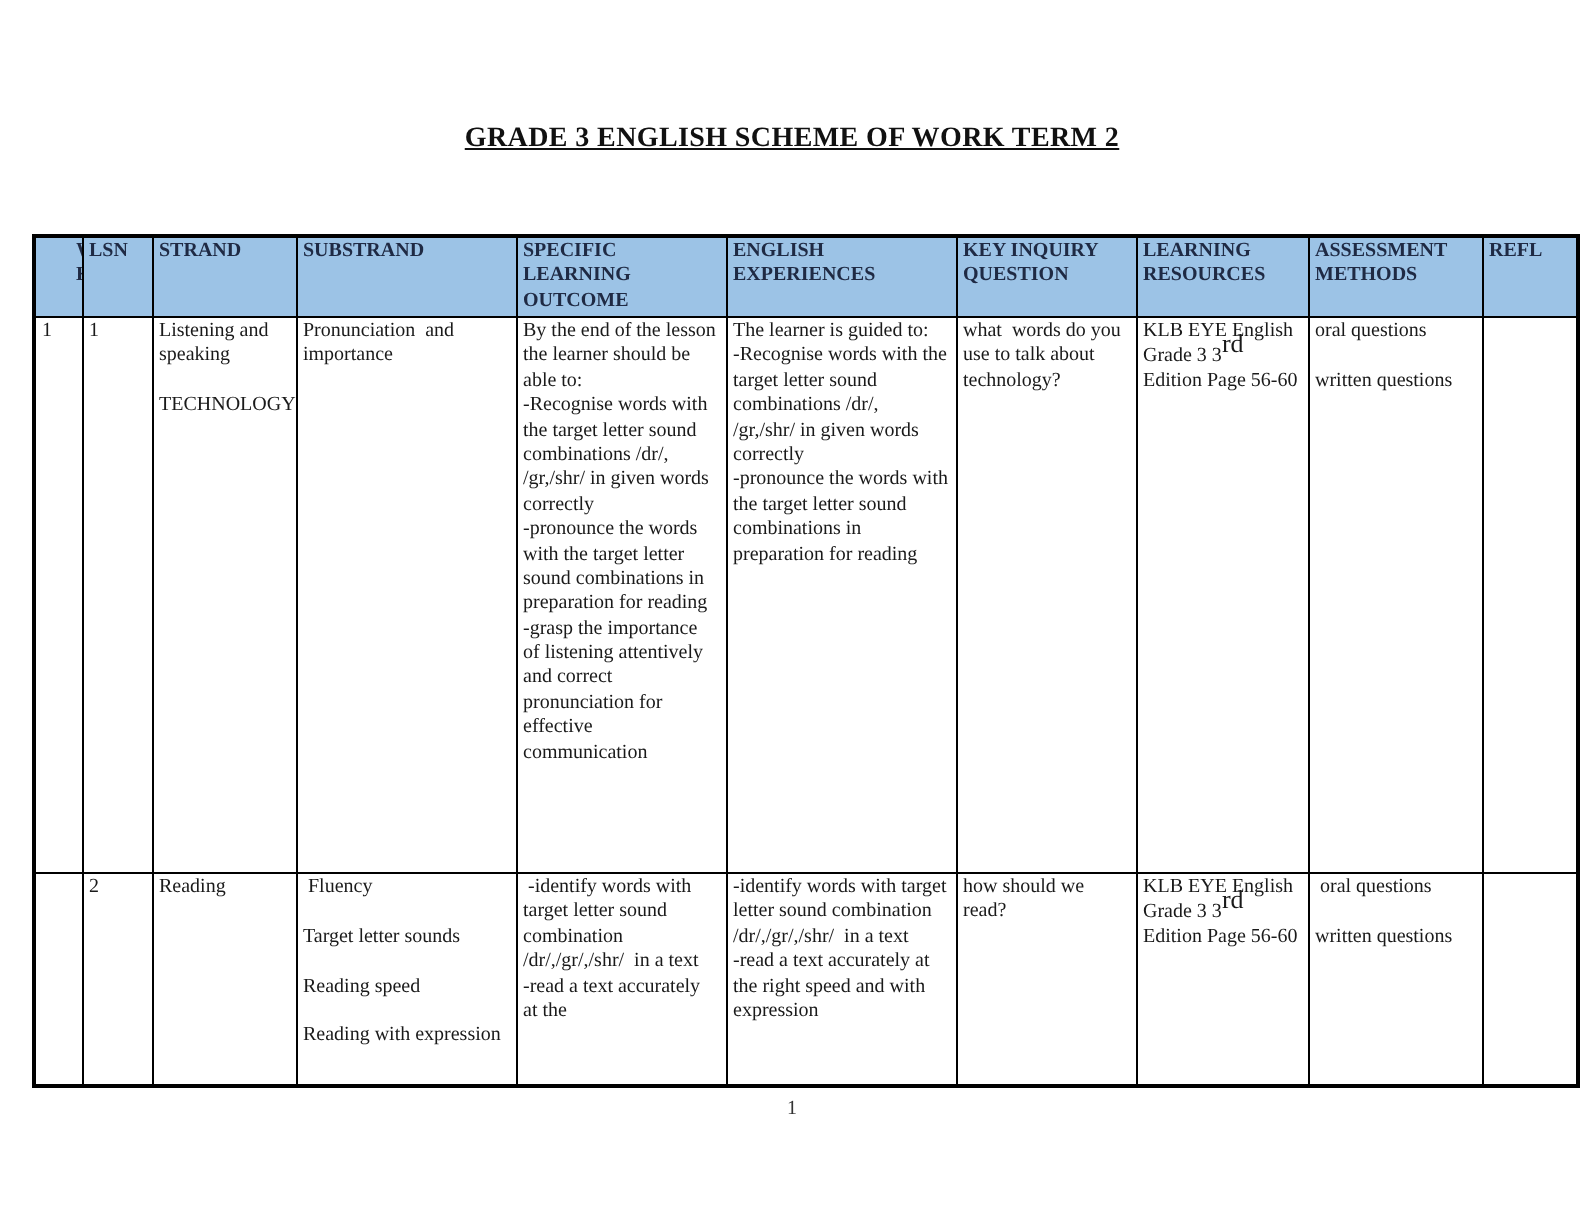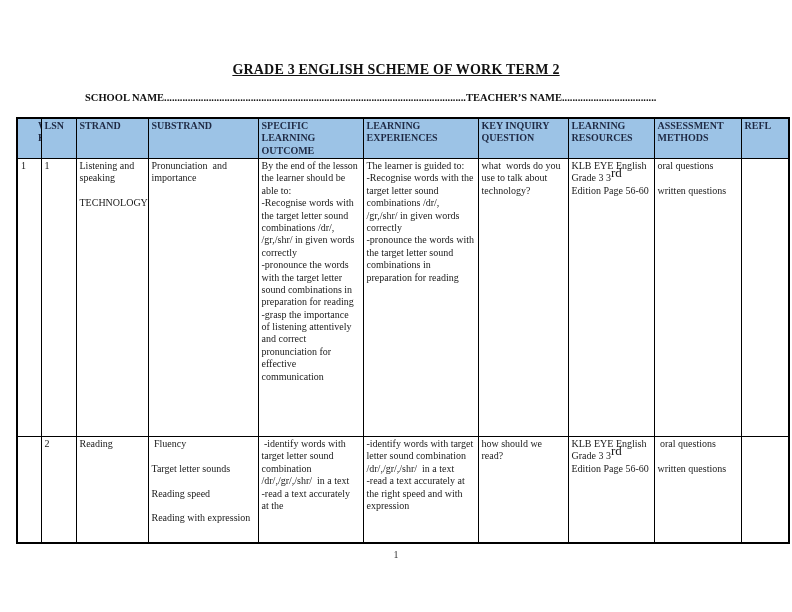--- a/index.html
+++ b/index.html
@@ -58,21 +58,20 @@
     text-align: center; font-size: 10px; color: #333;
   }
 </style>
 </head>
 <body>
 
 <div class="doc-page">
 
   <div class="doc-title">GRADE 3 ENGLISH SCHEME OF WORK TERM 2</div>
 
-  <div class="school-line">SCHOOL NAME...................................................................................................................TEACHER’S NAME....................................</div>
 
   <table class="sow">
     <colgroup>
       <col style="width:24px">
         <col style="width:35px">
         <col style="width:72px">
       <col style="width:110px">
         <col style="width:105px">
         <col style="width:115px">
       <col style="width:90px">
@@ -80,21 +79,21 @@
         <col style="width:87px">
       <col style="width:48px">
     </colgroup>
     <thead>
       <tr>
         <th class="wk">WK</th>
         <th>LSN</th>
         <th>STRAND</th>
         <th>SUBSTRAND</th>
         <th>SPECIFIC LEARNING OUTCOME</th>
-        <th>LEARNING EXPERIENCES</th>
+        <th>ENGLISH EXPERIENCES</th>
         <th>KEY INQUIRY QUESTION</th>
         <th>LEARNING RESOURCES</th>
         <th>ASSESSMENT METHODS</th>
         <th>REFL</th>
       </tr>
     </thead>
     <tbody>
       <tr class="row1">
         <td>1</td>
         <td>1</td>

